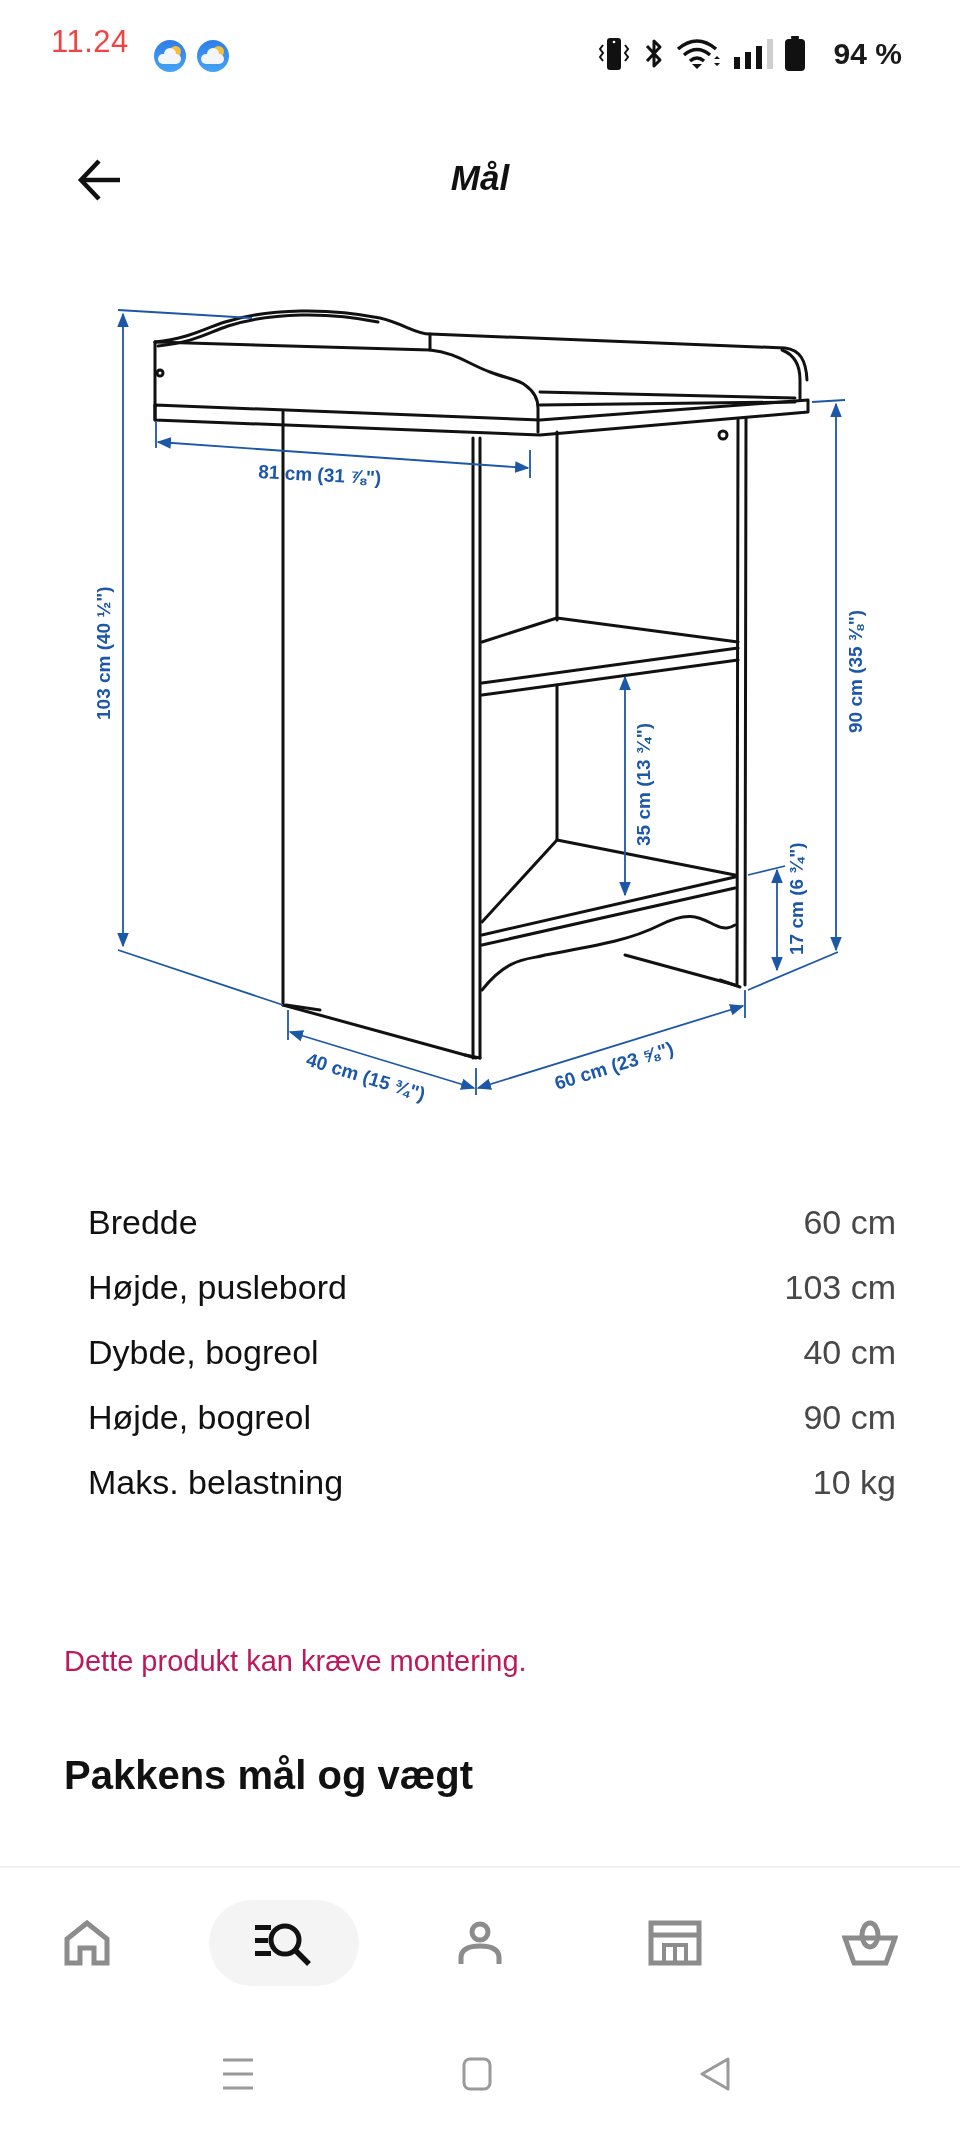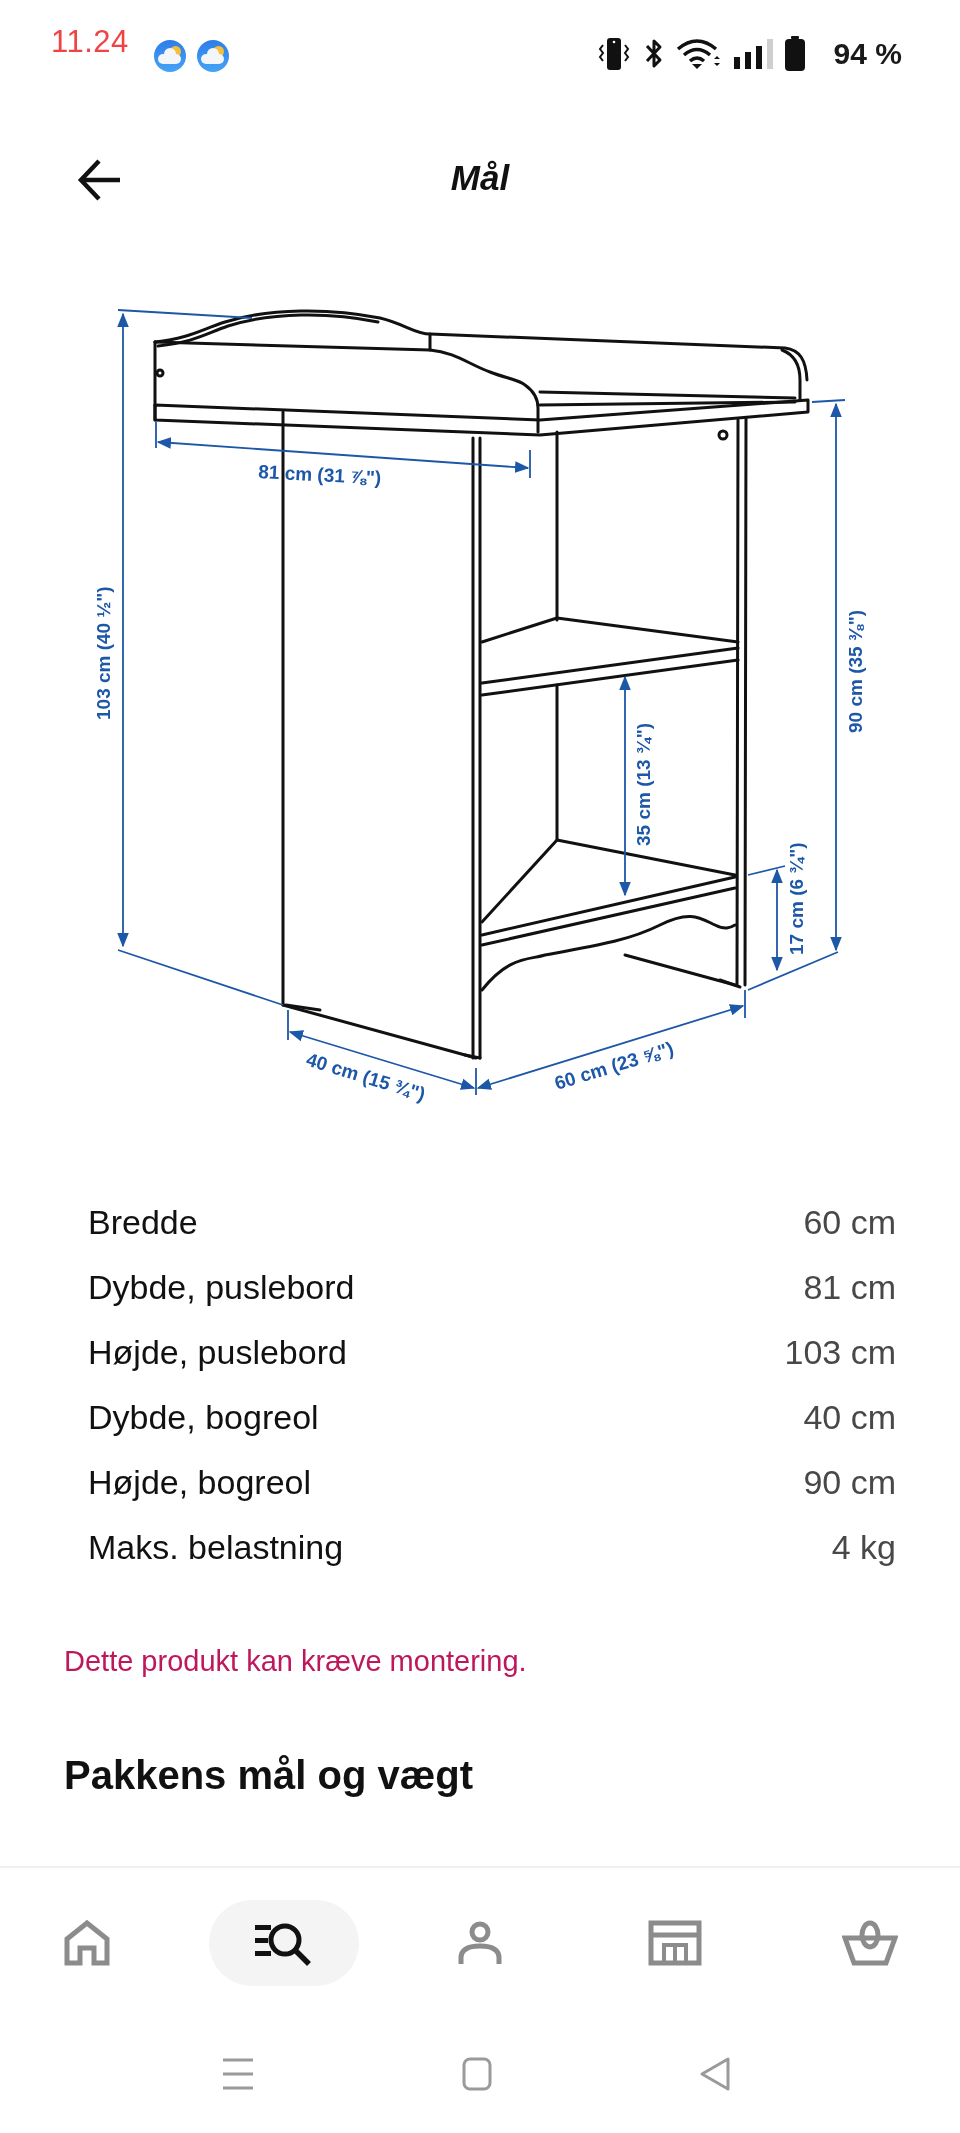--- a/index.html
+++ b/index.html
@@ -199,38 +199,34 @@
     <text class="dim-label" transform="translate(557 1090) rotate(-17)">60 cm (23 ⅝")</text>
   </svg>
 </div>
 
 <div class="specs">
   <div class="spec-row">
     <span class="spec-label">Bredde</span>
     <span class="spec-value">60 cm</span>
   </div>
   <div class="spec-row">
-    <span class="spec-label">Dybde, puslebord</span>
-    <span class="spec-value">81 cm</span>
-  </div>
-  <div class="spec-row">
     <span class="spec-label">Højde, puslebord</span>
     <span class="spec-value">103 cm</span>
   </div>
   <div class="spec-row">
     <span class="spec-label">Dybde, bogreol</span>
     <span class="spec-value">40 cm</span>
   </div>
   <div class="spec-row">
     <span class="spec-label">Højde, bogreol</span>
     <span class="spec-value">90 cm</span>
   </div>
   <div class="spec-row">
     <span class="spec-label">Maks. belastning</span>
-    <span class="spec-value">4 kg</span>
+    <span class="spec-value">10 kg</span>
   </div>
 </div>
 
 <div class="assembly-note">Dette produkt kan kræve montering.</div>
 <div class="section-heading">Pakkens mål og vægt</div>
 
 <div class="bottom-nav">
   <div class="nav-item" style="left:12px">
     <svg width="46" height="46" viewBox="0 0 46 46">
       <path d="M3 43 L3 19 L23 3 L43 19 L43 43 L30 43 L30 28 L16 28 L16 43 Z" stroke="#8c8c8c" stroke-width="5" fill="none" stroke-linejoin="miter"></path>

